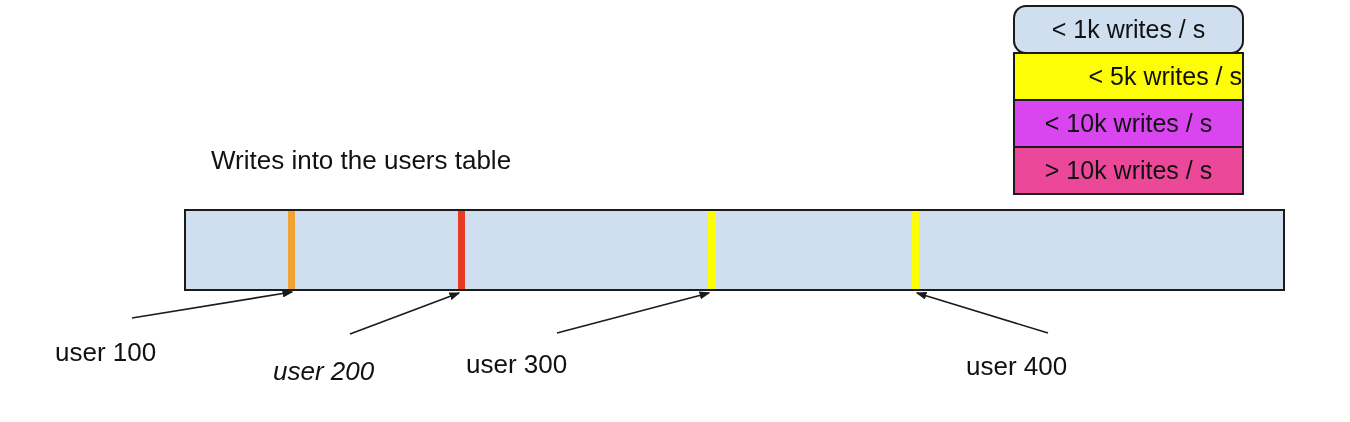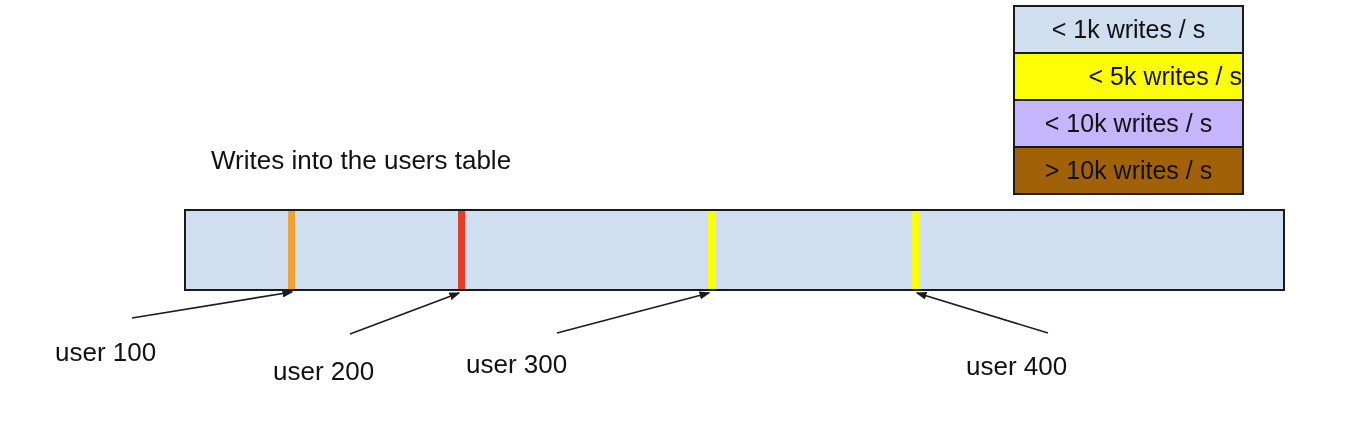--- a/index.html
+++ b/index.html
@@ -33,25 +33,25 @@
     box-sizing:border-box;
     height:49px;
     border:2px solid #1b1b1b;
     margin-top:-2px;
     display:flex;
     align-items:center;
     justify-content:center;
     font-size:25px;
     white-space:nowrap;
   }
-  .legend-row:first-child { margin-top:0; }
+  .legend-row:first-child { margin-top:0;border-radius:13px; }
   .bg-lightblue { background:#cfdff0; }
   .bg-yellow    { background:#fdfd05;justify-content:flex-end; }
-  .bg-orange    { background:#c4b5fd; }
-  .bg-red       { background:#a16207; }
+  .bg-orange    { background:#d946ef; }
+  .bg-red       { background:#ec4899; }
 
   
   .bar {
     position:absolute;
     box-sizing:border-box;
     left:184px;
     top:209px;
     width:1101px;
     height:82px;
     background:#cfdff0;
@@ -77,21 +77,21 @@
     pointer-events:none;
   }
 
   
   .user-label {
     position:absolute;
     font-size:26px;
     white-space:nowrap;
   }
   .label-100 { left:55px;  top:337px; }
-  .label-200 { left:273px; top:356px; }
+  .label-200 { left:273px; top:356px;font-style:italic; }
   .label-300 { left:466px; top:349px; }
   .label-400 { left:966px; top:351px; }
 </style>
 </head>
 <body>
 
 <div class="canvas">
 
   <div class="title">Writes into the users table</div>
 

